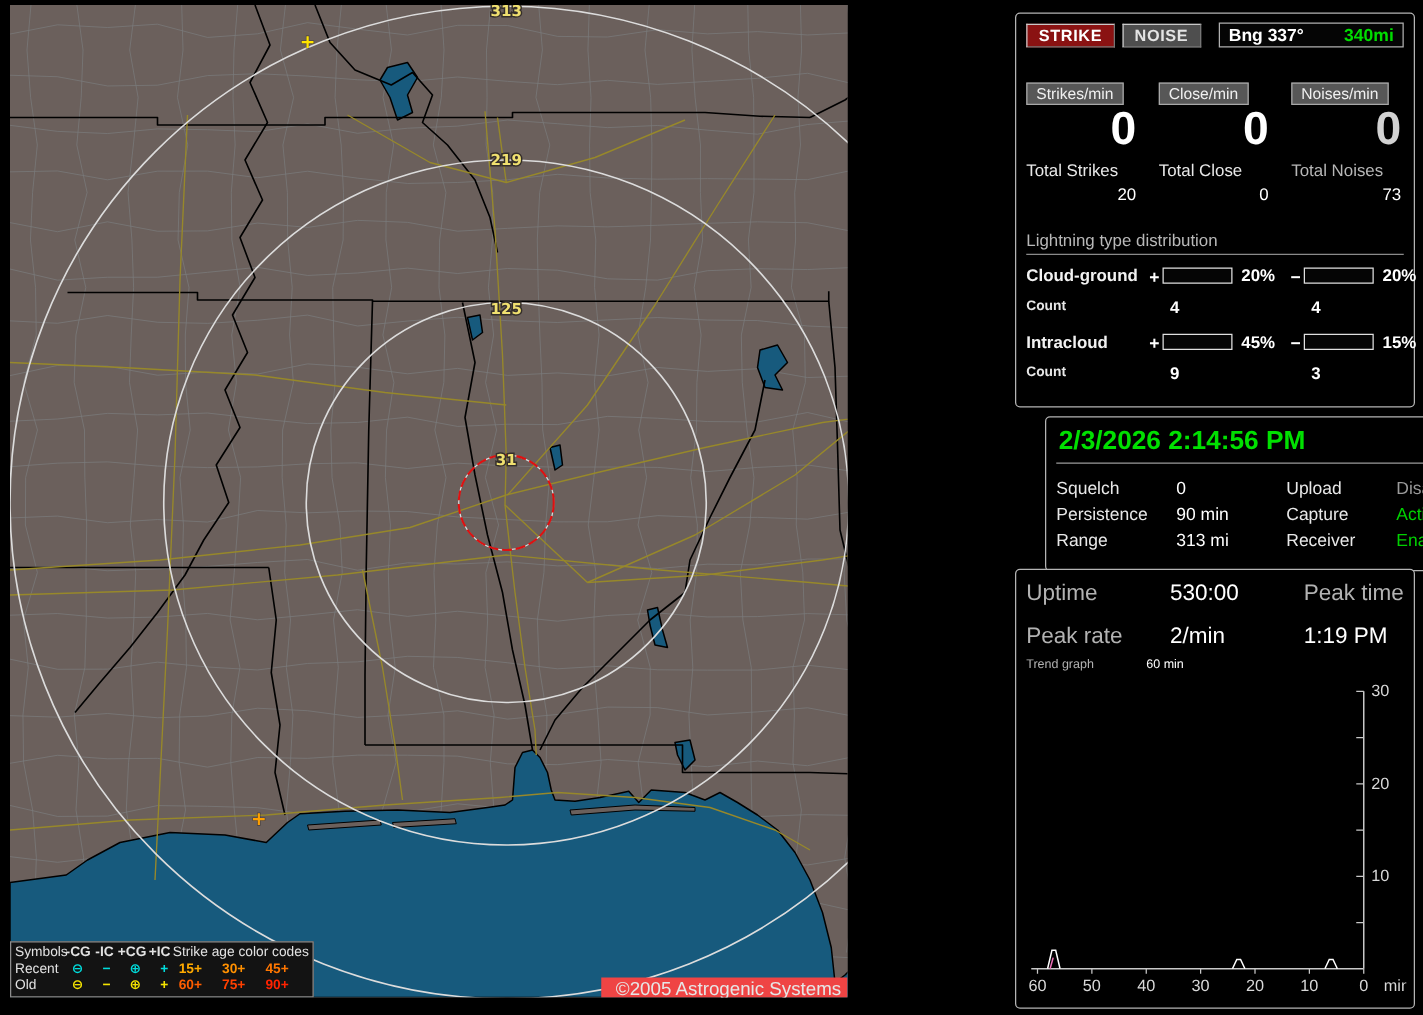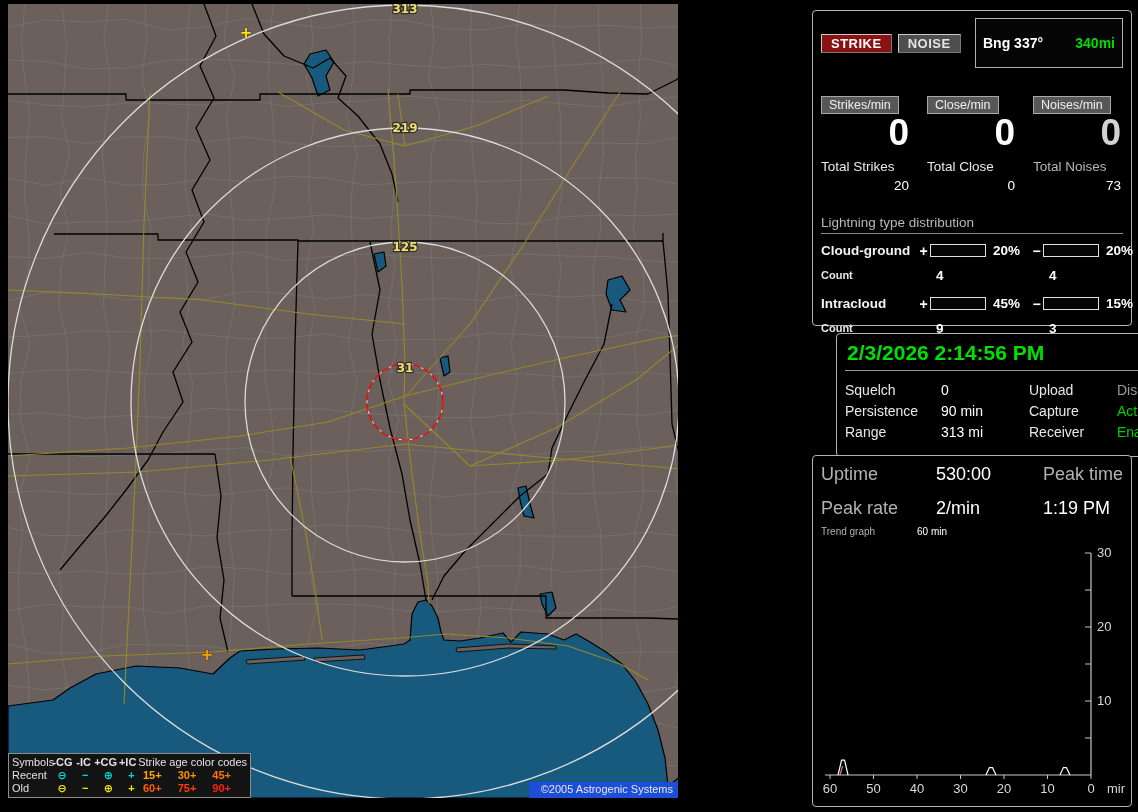--- a/index.html
+++ b/index.html
@@ -11,35 +11,35 @@
   .ringlbl{font:bold 12px "DejaVu Sans",sans-serif;paint-order:stroke;stroke:#342e2a;stroke-width:2.4px;}
   .strike-glyph{font:bold 15px "DejaVu Sans",sans-serif;paint-order:stroke;stroke:rgba(0,0,0,.35);stroke-width:1px;}
   
   #legend{left:0;top:749px;width:243px;height:45px;background:#131313;border:1px solid #8d8d8d;
     box-sizing:border-box;padding:2px 3px;font-size:11px;color:#e2e2e2;line-height:13px;}
   .lg-row{display:flex;align-items:center;height:13px;white-space:nowrap;}
   .lg-c0{width:40px;}
   .lg-sym{width:24px;text-align:center;font-weight:bold;}
   .lg-age{width:36px;font-weight:bold;}
   .lg-agehead{flex:1;}
-  #copybar{right:0;bottom:0;height:15px;background:#1d4ed8;color:#e6e6e6;font-size:11px;
+  #copybar{right:0;bottom:0;height:15px;background:#ef4444;color:#e6e6e6;font-size:15px;
     padding:1px 5px 0 12px;white-space:nowrap;}
   
   .panel{position:absolute;left:812px;width:320px;background:#000;border:1px solid #b4b4b4;
     border-radius:4px;box-sizing:border-box;color:#e8e8e8;}
   #panel1{top:10px;height:316px;padding:7px 8px;}
   #panel2{top:333px;height:124px;padding:5px 8px;margin-left:24px;}
   #panel3{top:455px;height:352px;padding:6px 8px;}
   
   .btnrow{display:flex;align-items:center;gap:6px;}
   .btn{font-size:13px;font-weight:bold;letter-spacing:.5px;padding:1px 9px;border:1px outset #c9c9c9;cursor:default;}
   .btn-strike{background:#8a1212;color:#fff;}
   .btn-noise{background:#4e4e4e;color:#e4e4e4;}
   .bngbox{margin-left:auto;width:132px;display:flex;justify-content:space-between;align-items:center;
-    background:#050505;border:1px solid #b0b0b0;padding:16px 7px;font-size:14px;font-weight:bold;color:#fff;}
+    background:#050505;border:1px solid #b0b0b0;padding:1px 7px;font-size:14px;font-weight:bold;color:#fff;}
   
   .counters{display:flex;justify-content:space-between;margin-top:28px;}
   .ccol{width:90px;display:flex;flex-direction:column;}
   .pill{align-self:flex-start;background:#575757;border:1px solid #a8a8a8;color:#f0f0f0;
     font-size:12.5px;padding:1px 7px;white-space:nowrap;}
   .bigzero{font-size:37px;font-weight:bold;line-height:1.05;text-align:right;padding-right:2px;}
   .totlbl{font-size:13.5px;margin-top:6px;white-space:nowrap;}
   .totval{font-size:13.5px;text-align:right;padding-right:2px;margin-top:4px;color:#fff;}
   
   .dist-title{margin-top:22px;font-size:13.5px;color:#b8b8b8;border-bottom:1px solid #8a8a8a;padding-bottom:3px;}

